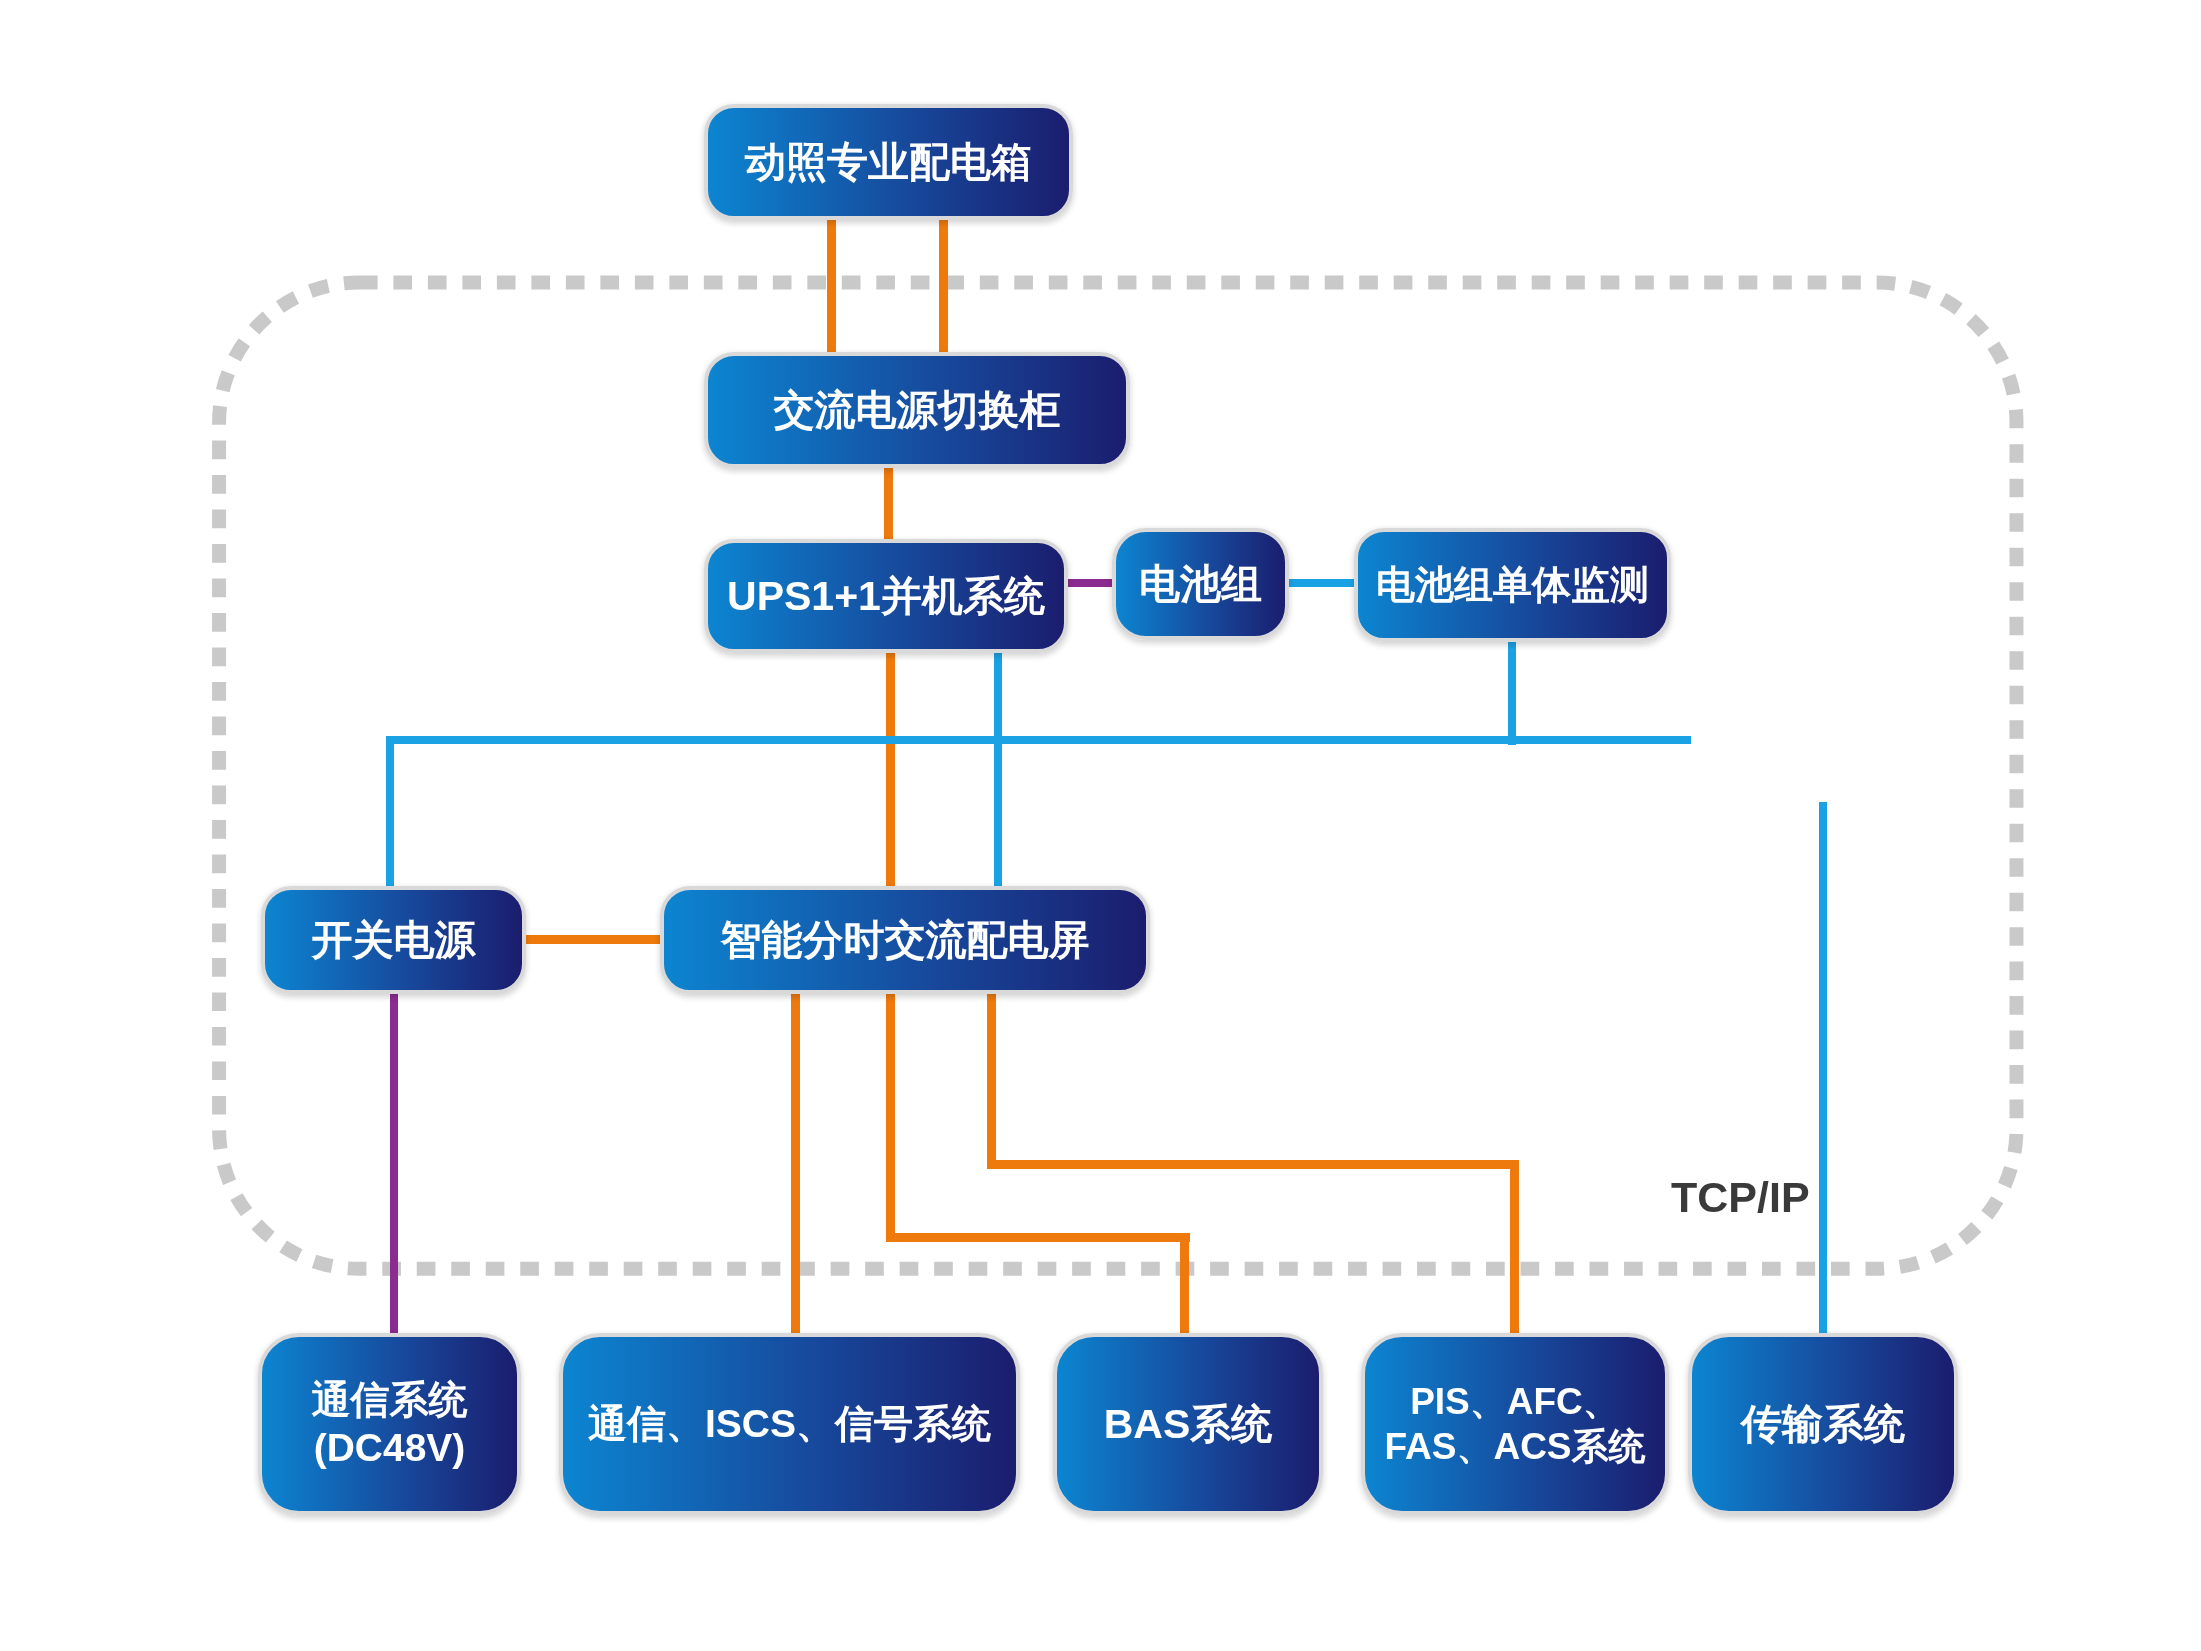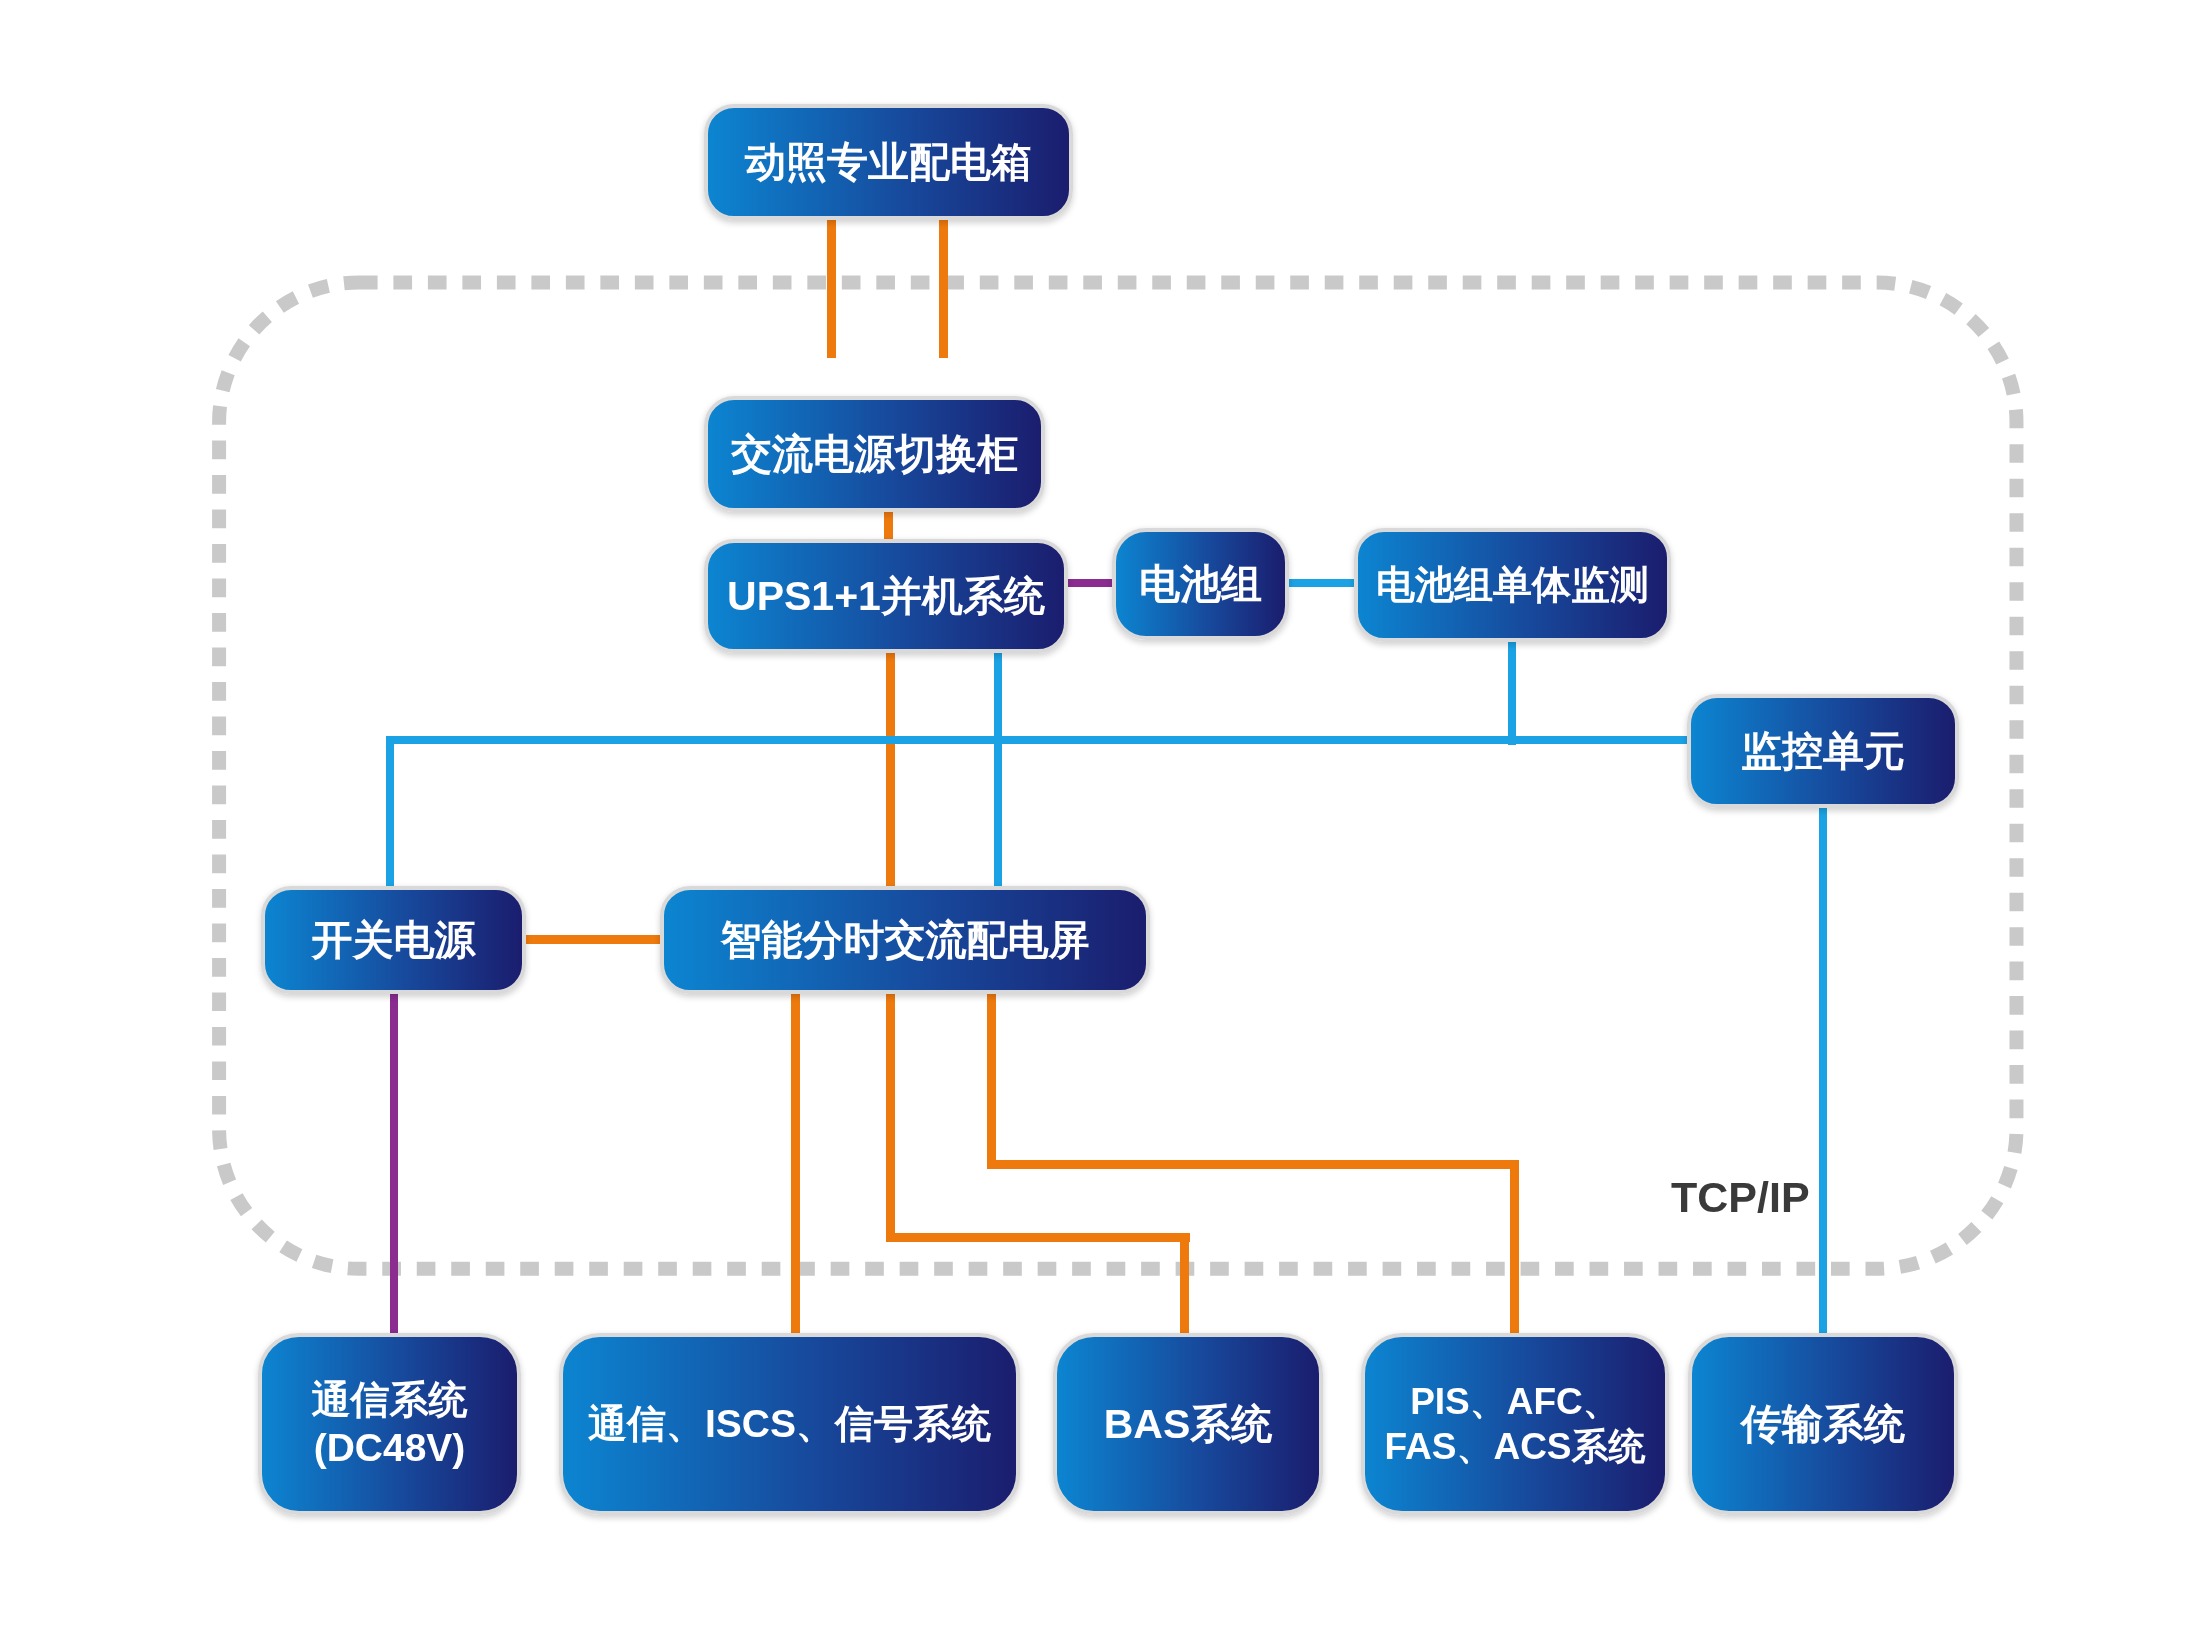--- a/index.html
+++ b/index.html
@@ -73,39 +73,36 @@
   <div class="line orange" style="left:1510px;top:1160px;width:9.3px;height:179px;"></div>
 
   <div class="line blue" style="left:1819px;top:802px;width:8.4px;height:537px;"></div>
 
   <div class="tcpip" style="left:1671px;top:1173px;">TCP/IP</div>
 
   <div class="node" style="left:704px;top:104px;width:369px;height:116px;align-items:center;">
     <span>动照专业配电箱</span>
   </div>
 
-  <div class="node" style="left:704px;top:352px;width:341px;height:116px;margin-top:44px;">
+  <div class="node" style="left:704px;top:352px;width:426px;height:116px;">
     <span>交流电源切换柜</span>
   </div>
 
   <div class="node" style="left:704px;top:539px;width:364px;height:114px;align-items:center;">
     <span>UPS1+1并机系统</span>
   </div>
 
   <div class="node small" style="left:1112px;top:528px;width:177px;height:112px;">
     <span>电池组</span>
   </div>
 
   <div class="node" style="left:1354px;top:528px;width:317px;height:114px;font-size:39px;">
     <span>电池组单体监测</span>
   </div>
 
-  <div class="node" style="left:1687px;top:694px;width:272px;height:114px;">
-    <span>监控单元</span>
-  </div>
 
   <div class="node" style="left:261px;top:886px;width:265px;height:108px;">
     <span>开关电源</span>
   </div>
 
   <div class="node" style="left:660px;top:886px;width:490px;height:108px;">
     <span>智能分时交流配电屏</span>
   </div>
 
   <div class="node big" style="left:258px;top:1333px;width:263px;height:182px;font-size:39px;">

